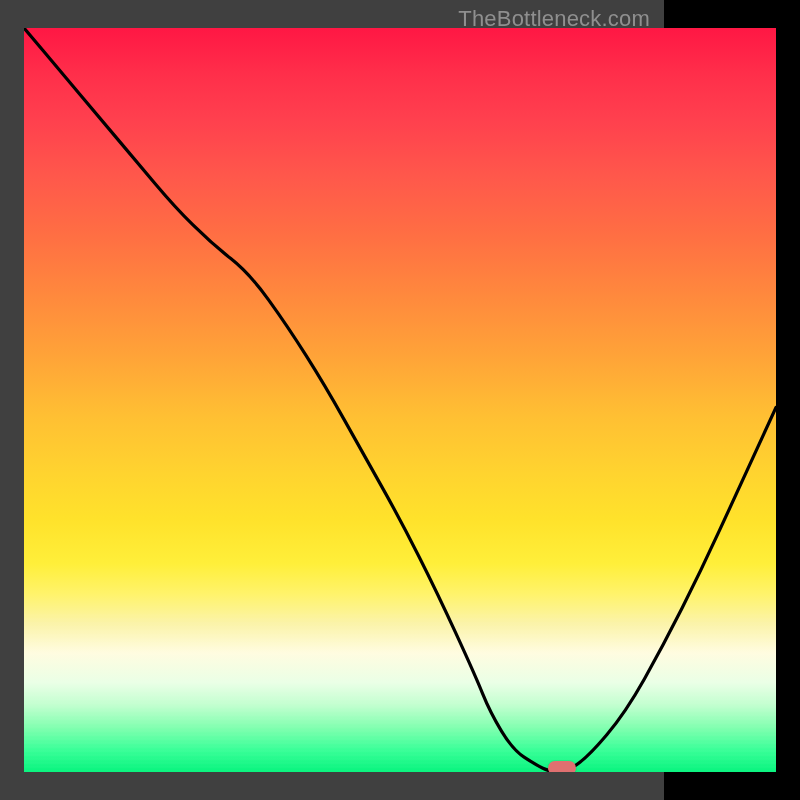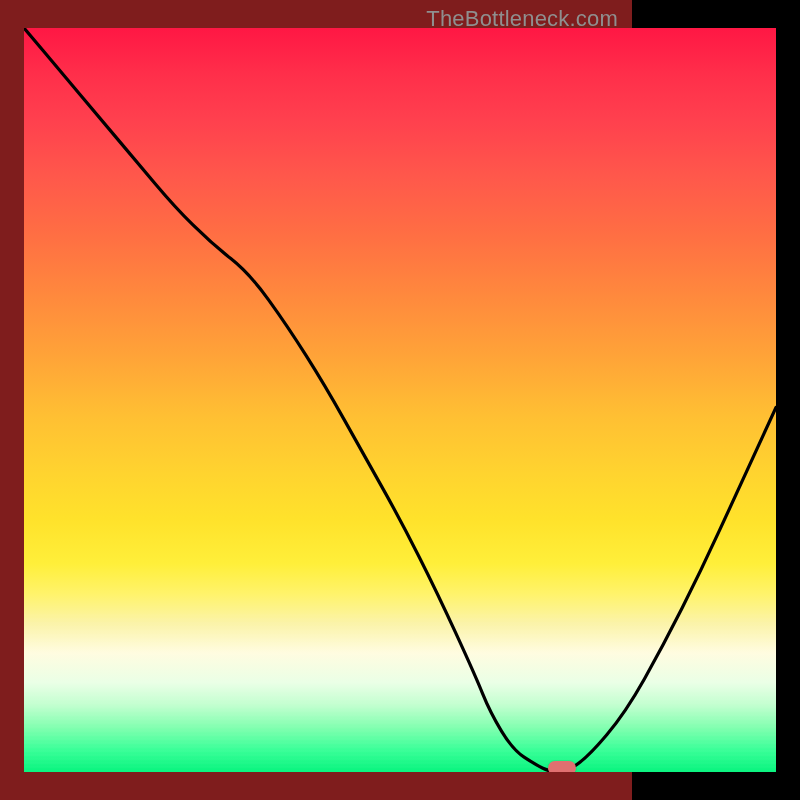--- a/index.html
+++ b/index.html
@@ -8,21 +8,22 @@
     width: 800px;
     height: 800px;
     background: #000;
     overflow: hidden;
     font-family: Arial, Helvetica, sans-serif;
   }
   .frame {
     position: relative;
     width: 632px;
     height: 800px;
-    background: #7f1d1d;
+    background: #404040;
+    padding-left: 32px;
   }
   .watermark {
     position: absolute;
     top: 6px;
     right: 14px;
     color: #8f8f8f;
     font-size: 22px;
     font-weight: 500;
     letter-spacing: 0.2px;
     z-index: 40;

